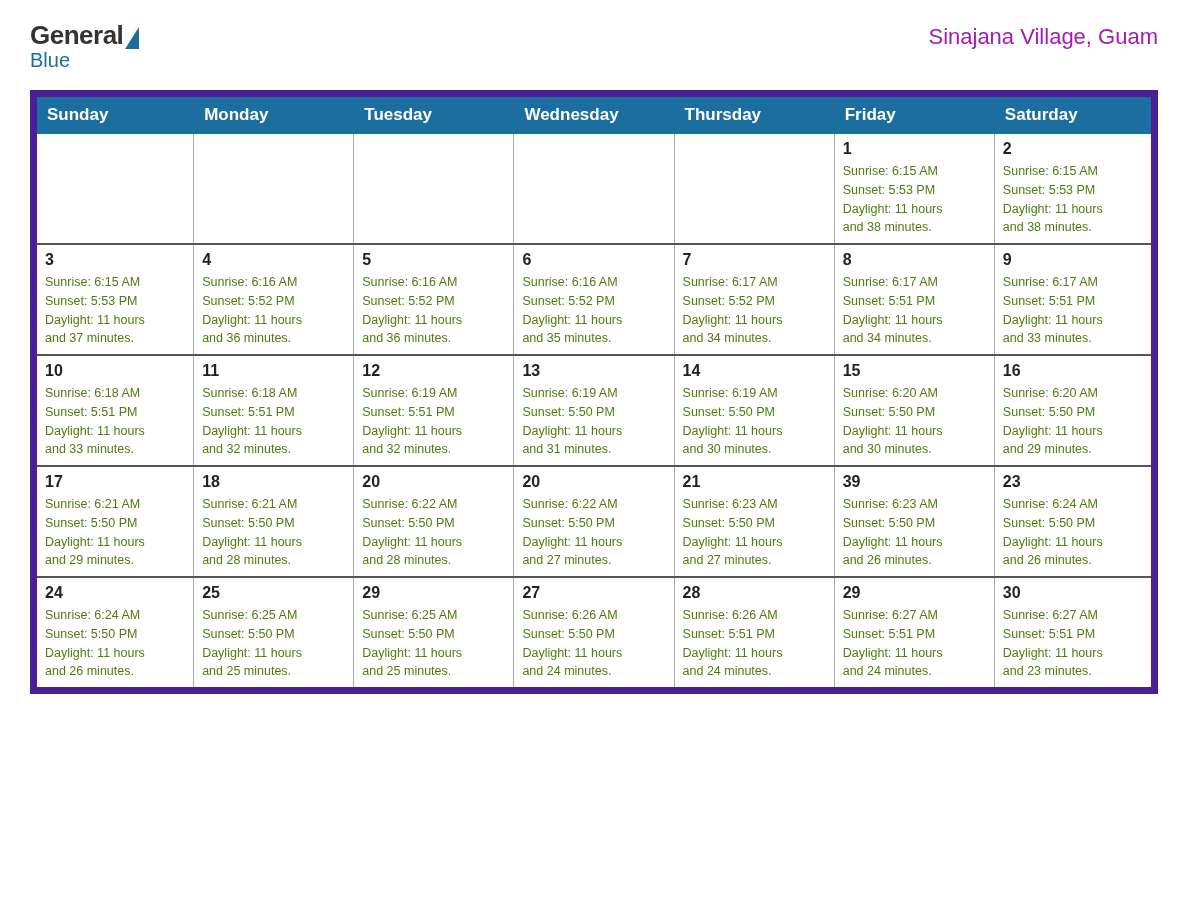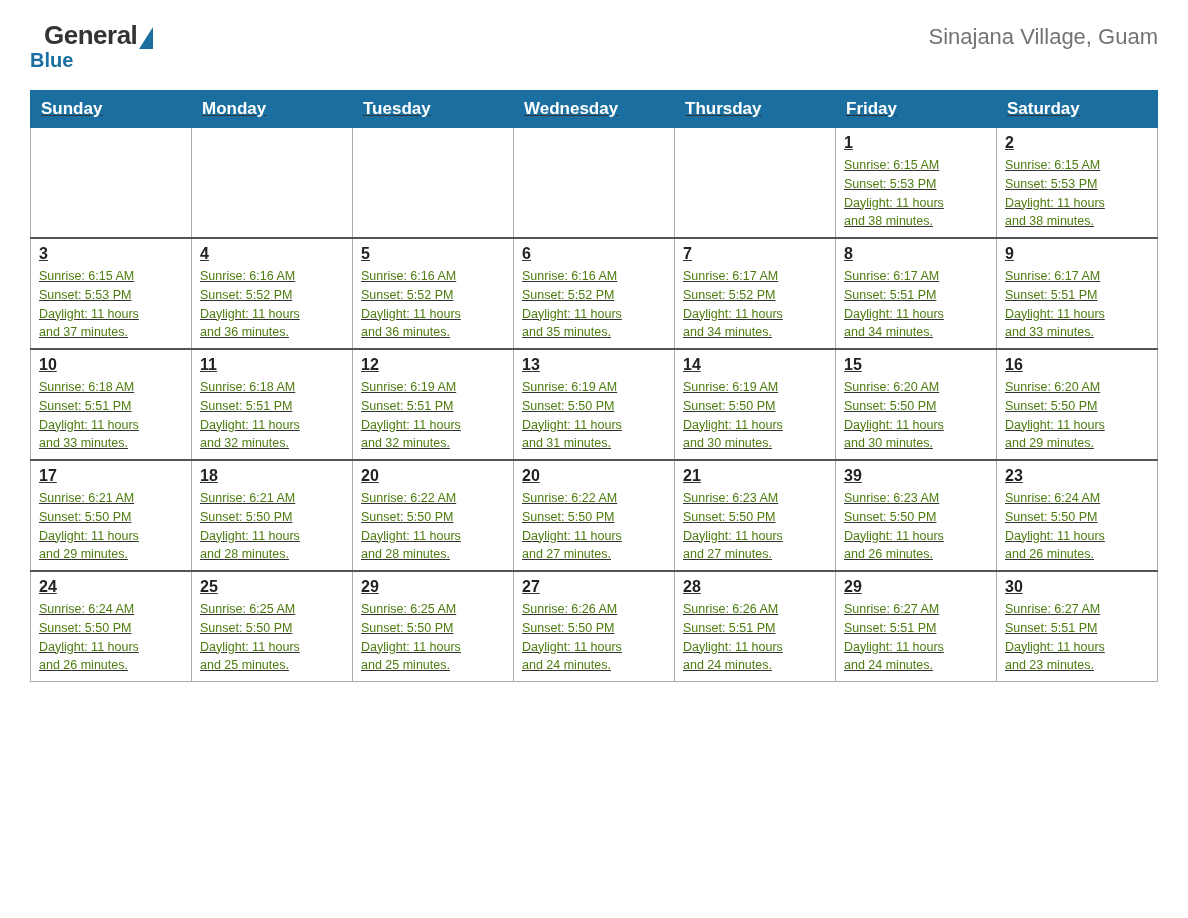--- a/index.html
+++ b/index.html
@@ -18,64 +18,62 @@
       margin-bottom: 18px;
     }
     .logo {
       display: flex;
       flex-direction: column;
       align-items: flex-start;
     }
     .logo-top {
       display: flex;
       align-items: center;
-      margin-left: 14px;
     }
     .logo-general {
       font-size: 26px;
       font-weight: bold;
       color: #333;
       letter-spacing: -0.5px;
     }
     .logo-triangle {
       width: 0;
       height: 0;
       border-left: 14px solid transparent;
       border-bottom: 22px solid #1a6fa0;
       margin-left: 2px;
       margin-bottom: 0px;
       position: relative;
       top: 2px;
     }
     .logo-subtitle {
       font-size: 20px;
       color: #1a6fa0;
-      font-weight: bold;
+      font-weight: normal;
       margin-top: -2px;
       margin-left: 0px;
     }
     .title-section {
       text-align: right;
     }
     .month-title {
       font-size: 54px;
       font-weight: bold;
       color: #222;
       line-height: 1.1;
     }
     .location-title {
       font-size: 22px;
-      color: #737373;
+      color: #a21caf;
       margin-top: 4px;
     }
     .calendar {
       width: 100%;
       border-collapse: collapse;
-      border: 1px solid #4c1d95;
-      text-decoration: underline;
+      border: 7px solid #4c1d95;
     }
     .calendar th {
       background-color: #1a6fa0;
       color: #fff;
       font-size: 17px;
       font-weight: bold;
       padding: 8px 10px;
       text-align: left;
       border: 1px solid #1a6fa0;
     }

